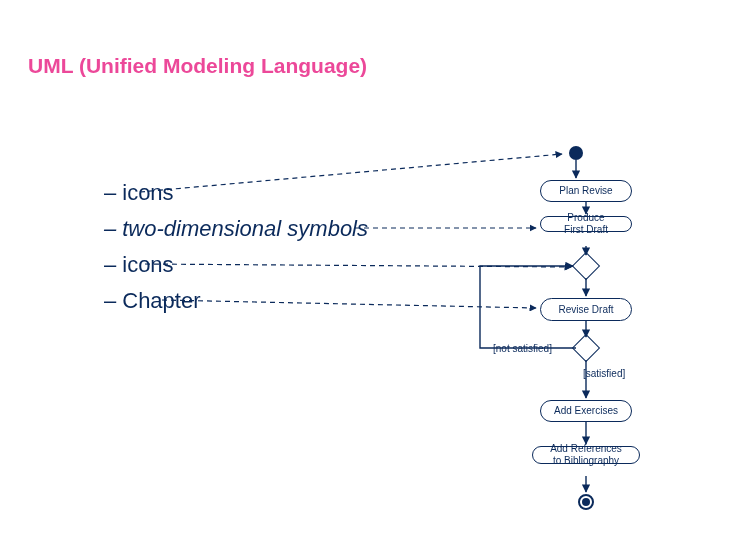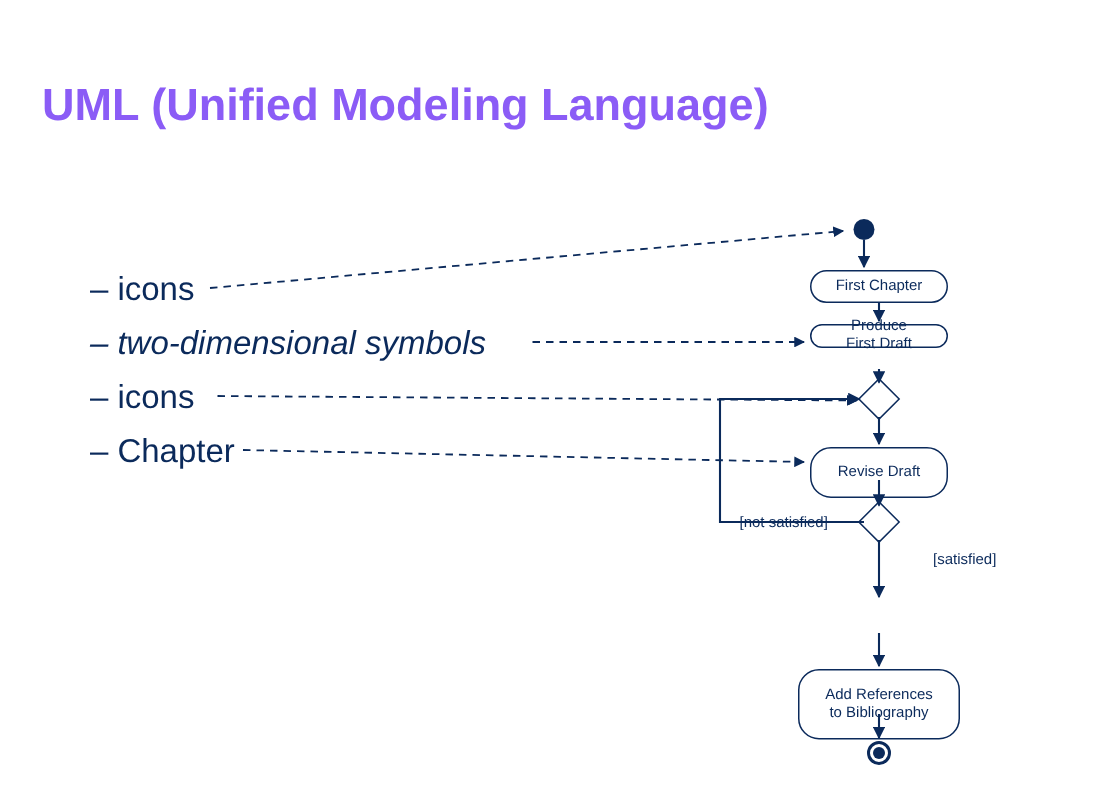--- a/index.html
+++ b/index.html
@@ -8,33 +8,34 @@
     height: 540px;
     background: #ffffff;
     font-family: Arial, Helvetica, sans-serif;
     position: relative;
     overflow: hidden;
   }
   .title {
     position: absolute;
     top: 54px;
     left: 28px;
-    font-size: 30px;
+    font-size: 21px;
     font-weight: bold;
-    color: #8b5cf6;
+    color: #ec4899;
   }
   .bullet-list {
     position: absolute;
     left: 60px;
     color: #0b2a5b;
     font-size: 22px;
   }
   .bullet-item {
     position: absolute;
     white-space: nowrap;
+    margin-left: 44px;
   }
   .dash {
     display: inline-block;
     margin-right: 6px;
   }
   
   .diagram {
     position: absolute;
     left: 0;
     top: 0;
@@ -120,41 +121,44 @@
   <div class="bullet-item" style="top:288px;">
     <span class="dash">–</span><span>Chapter</span>
   </div>
 </div>
 
 <div class="diagram">
 
   <div class="start-node" style="left:569px; top:146px;"></div>
 
   <div class="activity" style="left:540px; top:180px; width:92px; height:22px;">
-    <span>First Chapter</span>
+    <span>Plan Revise</span>
   </div>
 
   <div class="activity" style="left:540px; top:216px; width:92px; height:16px; white-space:pre-line;">
     <span>Produce
 First Draft</span>
   </div>
 
   <div class="diamond" style="left:576px; top:256px;"></div>
 
-  <div class="activity" style="left:540px; top:298px; width:92px; height:34px;">
+  <div class="activity" style="left:540px; top:298px; width:92px; height:23px;">
     <span>Revise Draft</span>
   </div>
 
   <div class="diamond" style="left:576px; top:338px;"></div>
 
   <div class="guard" style="left:493px; top:343px;">[not satisfied]</div>
-  <div class="guard" style="left:622px; top:368px;">[satisfied]</div>
+  <div class="guard" style="left:583px; top:368px;">[satisfied]</div>
 
+  <div class="activity" style="left:540px; top:400px; width:92px; height:22px;">
+    <span>Add Exercises</span>
+  </div>
 
-  <div class="activity" style="left:532px; top:446px; width:108px; height:47px; white-space:pre-line;">
+  <div class="activity" style="left:532px; top:446px; width:108px; height:18px; white-space:pre-line;">
     <span>Add References
 to Bibliography</span>
   </div>
 
   <div class="end-node" style="left:578px; top:494px;"></div>
 </div>
 
 <svg class="overlay" viewBox="0 0 742 540">
   <defs>
     <marker id="arrow" viewBox="0 0 10 10" refX="9" refY="5" markerWidth="6" markerHeight="6" orient="auto-start-reverse">

